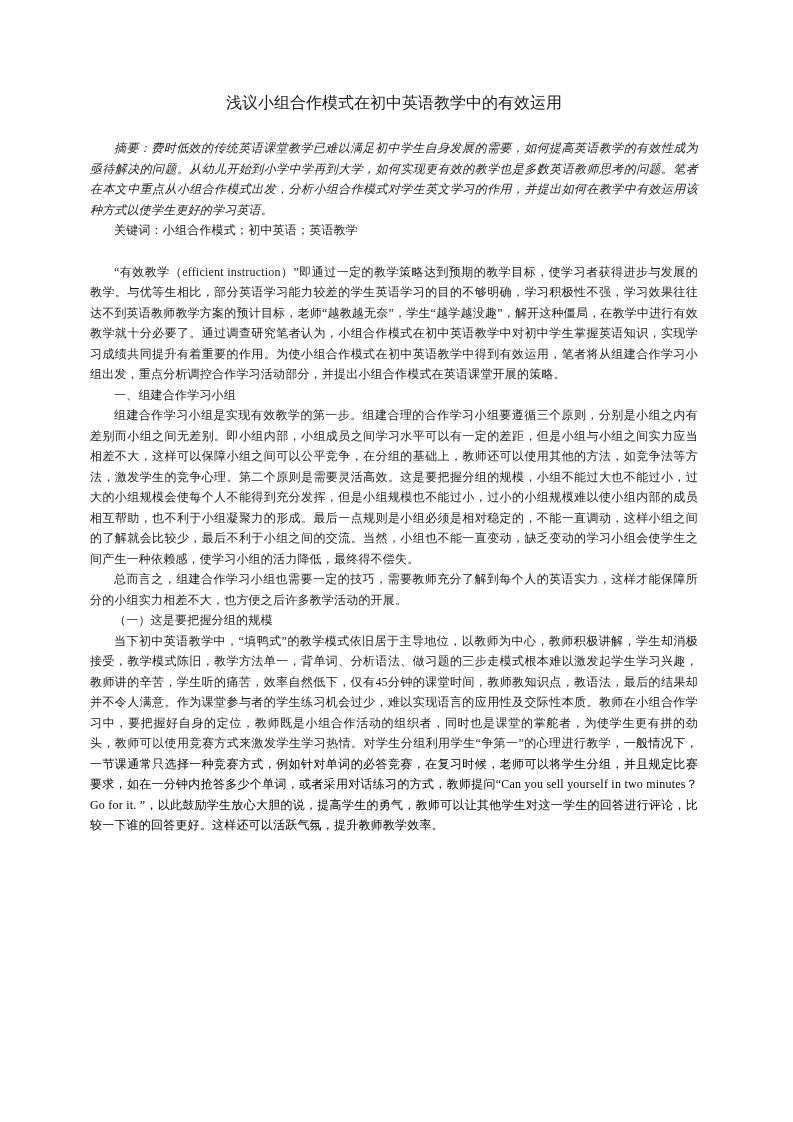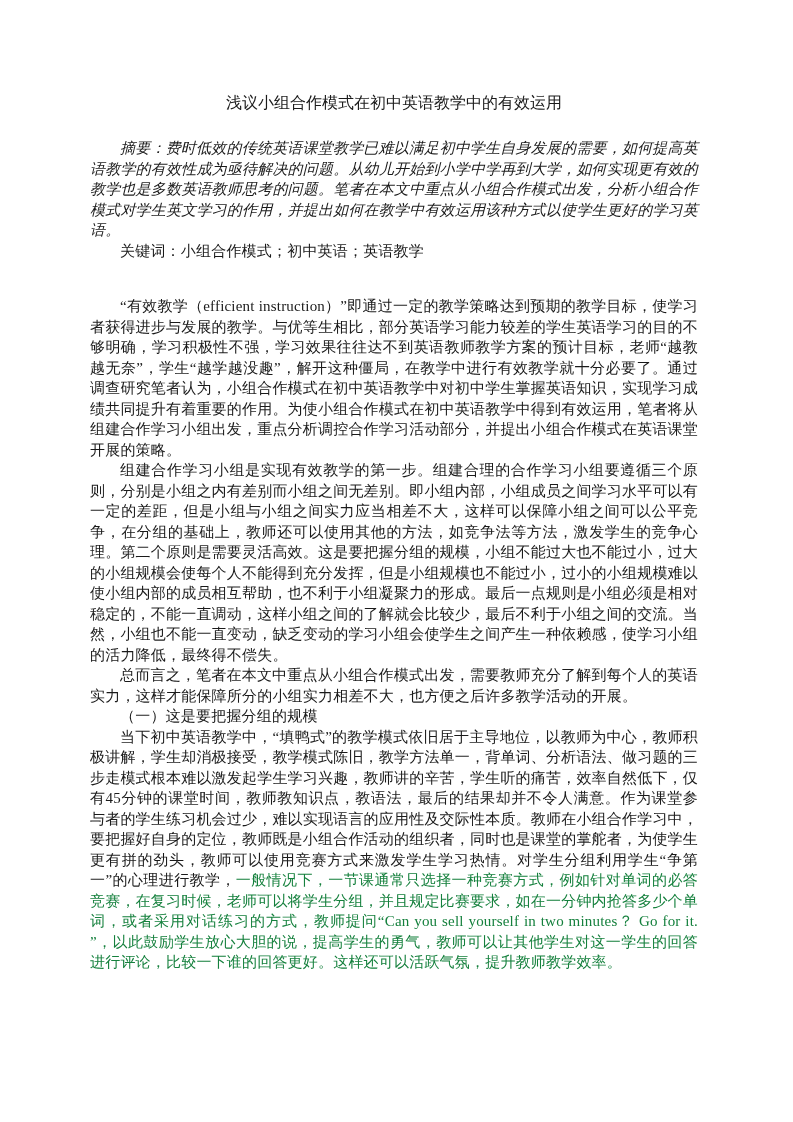--- a/index.html
+++ b/index.html
@@ -25,55 +25,56 @@
   .doc-title {
     margin: 0 0 25px 0;
     font-size: 16px;
     font-weight: normal;
     line-height: 21px;
     text-align: center;
     color: #1a1a1a;
   }
   p.para {
     margin: 0;
-    font-size: 15px;
+    font-size: 12px;
     line-height: 20.5px;
     text-align: justify;
     text-indent: 2em;
     letter-spacing: 0.2px;
     color: #1a1a1a;
   }
   p.abstract {
     font-style: italic; 
   }
   p.keywords {
-    margin-bottom: 35px; 
+    margin-bottom: 21px; 
   }
   .blue-text {
-    color: #15803d;
+    color: #000000;
   }
 </style>
 </head>
 <body>
 
 <div class="page">
   <div class="content">
 
     <h1 class="doc-title">浅议小组合作模式在初中英语教学中的有效运用</h1>
 
     <p class="para abstract">摘要：费时低效的传统英语课堂教学已难以满足初中学生自身发展的需要，如何提高英语教学的有效性成为亟待解决的问题。从幼儿开始到小学中学再到大学，如何实现更有效的教学也是多数英语教师思考的问题。笔者在本文中重点从小组合作模式出发，分析小组合作模式对学生英文学习的作用，并提出如何在教学中有效运用该种方式以使学生更好的学习英语。</p>
 
     <p class="para keywords">关键词：小组合作模式；初中英语；英语教学</p>
 
     <p class="para">“有效教学（efficient instruction）”即通过一定的教学策略达到预期的教学目标，使学习者获得进步与发展的教学。与优等生相比，部分英语学习能力较差的学生英语学习的目的不够明确，学习积极性不强，学习效果往往达不到英语教师教学方案的预计目标，老师“越教越无奈”，学生“越学越没趣”，解开这种僵局，在教学中进行有效教学就十分必要了。通过调查研究笔者认为，小组合作模式在初中英语教学中对初中学生掌握英语知识，实现学习成绩共同提升有着重要的作用。为使小组合作模式在初中英语教学中得到有效运用，笔者将从组建合作学习小组出发，重点分析调控合作学习活动部分，并提出小组合作模式在英语课堂开展的策略。</p>
 
+    <p class="para">一、组建合作学习小组</p>
 
     <p class="para">组建合作学习小组是实现有效教学的第一步。组建合理的合作学习小组要遵循三个原则，分别是小组之内有差别而小组之间无差别。即小组内部，小组成员之间学习水平可以有一定的差距，但是小组与小组之间实力应当相差不大，这样可以保障小组之间可以公平竞争，在分组的基础上，教师还可以使用其他的方法，如竞争法等方法，激发学生的竞争心理。第二个原则是需要灵活高效。这是要把握分组的规模，小组不能过大也不能过小，过大的小组规模会使每个人不能得到充分发挥，但是小组规模也不能过小，过小的小组规模难以使小组内部的成员相互帮助，也不利于小组凝聚力的形成。最后一点规则是小组必须是相对稳定的，不能一直调动，这样小组之间的了解就会比较少，最后不利于小组之间的交流。当然，小组也不能一直变动，缺乏变动的学习小组会使学生之间产生一种依赖感，使学习小组的活力降低，最终得不偿失。</p>
 
-    <p class="para">总而言之，笔者在本文中重点从小组合作模式出发，需要教师充分了解到每个人的英语实力，这样才能保障所分的小组实力相差不大，也方便之后许多教学活动的开展。</p>
+    <p class="para">总而言之，组建合作学习小组也需要一定的技巧，需要教师充分了解到每个人的英语实力，这样才能保障所分的小组实力相差不大，也方便之后许多教学活动的开展。</p>
 
 
     <p class="para">（一）这是要把握分组的规模</p>
 
     <p class="para"><span>当下初中英语教学中，“填鸭式”的教学模式依旧居于主导地位，以教师为中心，教师积极讲解，学生却消极接受，教学模式陈旧，教学方法单一，背单词、分析语法、做习题的三步走模式根本难以激发起学生学习兴趣，教师讲的辛苦，学生听的痛苦，效率自然低下，仅有45分钟的课堂时间，教师教知识点，教语法，最后的结果却并不令人满意。作为课堂参与者的学生练习机会过少，难以实现语言的应用性及交际性本质。教师在小组合作学习中，要把握好自身的定位，教师既是小组合作活动的组织者，同时也是课堂的掌舵者，为使学生更有拼的劲头，教师可以使用竞赛方式来激发学生学习热情。对学生分组利用学生“争第一”的心理进行教学，</span><span class="blue-text">一般情况下，一节课通常只选择一种竞赛方式，例如针对单词的必答竞赛，在复习时候，老师可以将学生分组，并且规定比赛要求，如在一分钟内抢答多少个单词，或者采用对话练习的方式，教师提问“Can you sell yourself in two minutes？ Go for it. ”，以此鼓励学生放心大胆的说，提高学生的勇气，教师可以让其他学生对这一学生的回答进行评论，比较一下谁的回答更好。这样还可以活跃气氛，提升教师教学效率。</span></p>
 
   </div>
 </div>
 
 </body></html>

